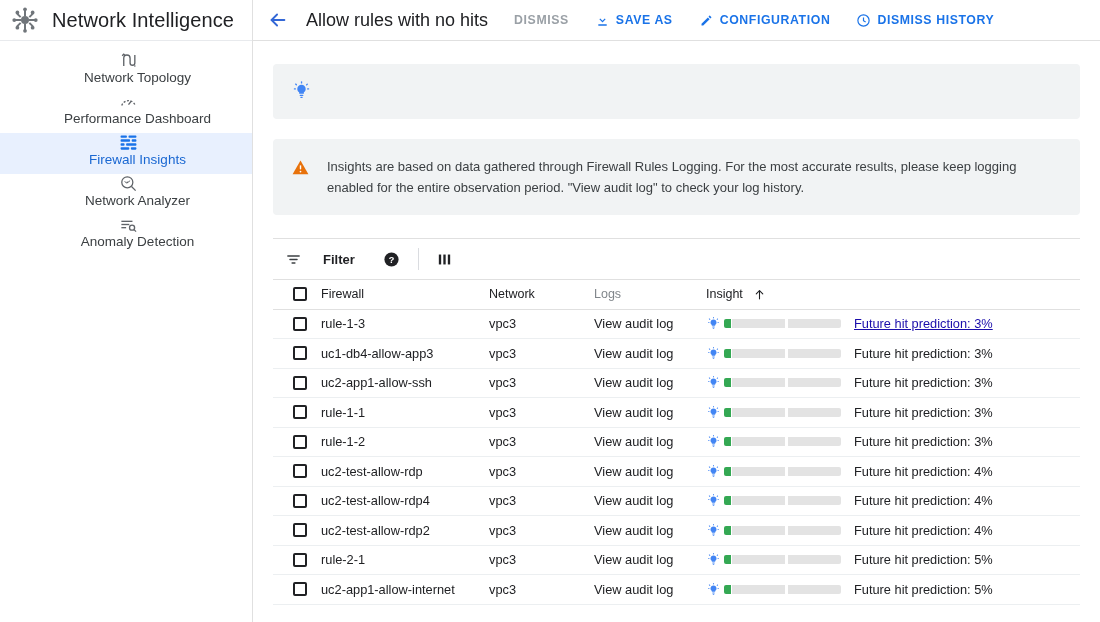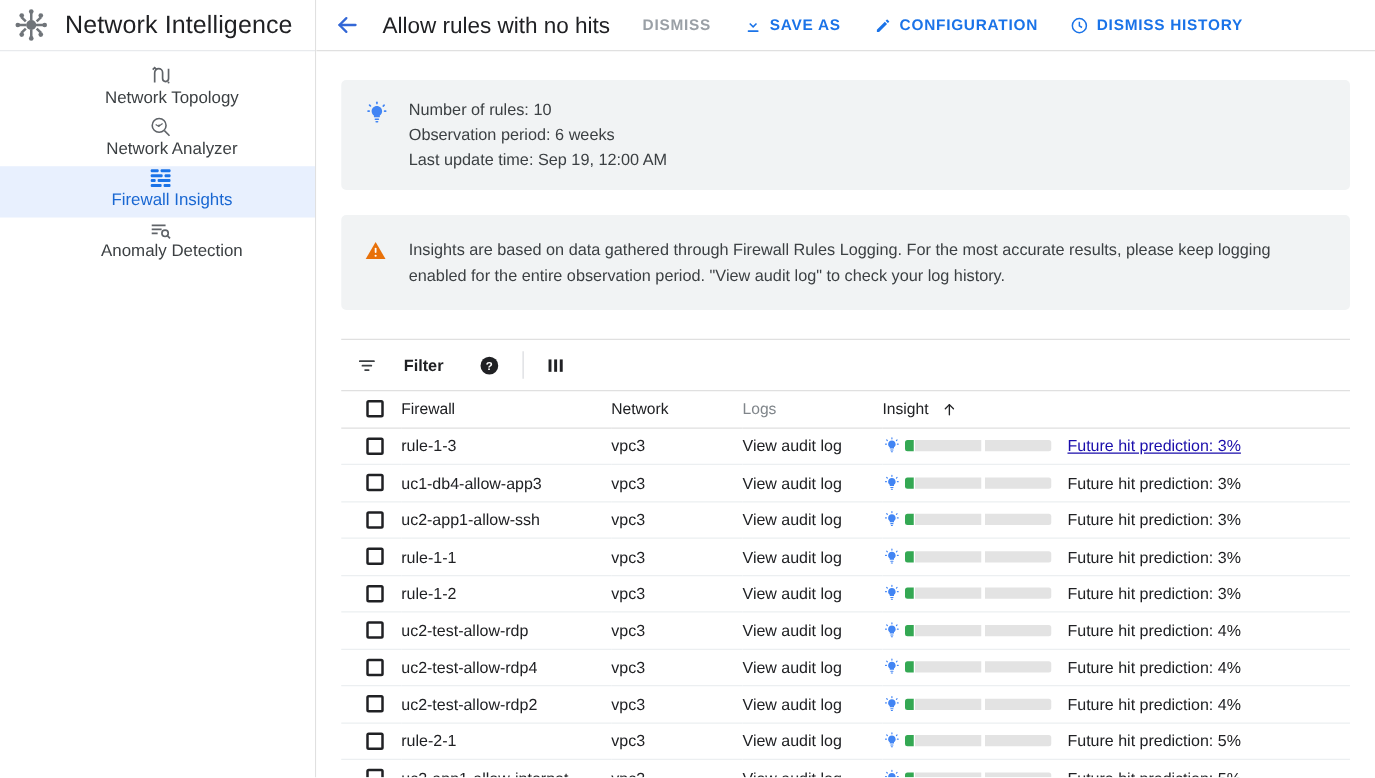--- a/index.html
+++ b/index.html
@@ -171,31 +171,28 @@
           <svg width="19" height="19" viewBox="0 0 24 24" fill="none" stroke="#5f6368" stroke-width="1.7">
             <path d="M6 19V9a4 4 0 0 1 8 0v6a3 3 0 0 0 6 0V5"></path>
             <path d="M4 6l2-2 2 2"></path>
               <circle cx="20" cy="19" r="1" fill="#5f6368" stroke="none"></circle>
           </svg>
         </span>
         <span class="nav-label">Network Topology</span>
       </div>
 
 
-
       <div class="nav-item">
         <span class="ico">
-          <svg width="19" height="19" viewBox="0 0 24 24" fill="none" stroke="#5f6368" stroke-width="1.6">
-            <circle cx="10.5" cy="10.5" r="7"></circle>
-              <path d="M15.8 15.8L21 21"></path>
-            <path d="M7 9.5l3 2 4-3" stroke-width="1.2"></path>
-            <circle cx="10.5" cy="10.5" r="1" fill="#5f6368" stroke="none"></circle>
-          </svg>
-        </span>
-        <span class="nav-label">Network Analyzer</span>
+          <svg width="19" height="19" viewBox="0 0 24 24" fill="none" stroke="#5f6368" stroke-width="1.7">
+            <path d="M3.5 17a9 9 0 0 1 17 0" stroke-dasharray="2.5 2"></path>
+            <path d="M12 16l3.5-4.5"></path>
+          </svg>
+        </span>
+        <span class="nav-label">Performance Dashboard</span>
       </div>
 
       <div class="nav-item active">
         <span class="ico">
           <svg width="19" height="19" viewBox="0 0 24 24">
             <g fill="#1a73e8">
               <rect x="2" y="3" width="8" height="3" rx="1"></rect>
                 <rect x="12" y="3" width="10" height="3" rx="1"></rect>
               <rect x="2" y="8" width="12" height="3" rx="1"></rect>
                 <rect x="16" y="8" width="6" height="3" rx="1"></rect>
@@ -204,20 +201,32 @@
               <rect x="2" y="18" width="11" height="3" rx="1"></rect>
                 <rect x="15" y="18" width="7" height="3" rx="1"></rect>
             </g>
           </svg>
         </span>
         <span class="nav-label">Firewall Insights</span>
       </div>
 
       <div class="nav-item">
         <span class="ico">
+          <svg width="19" height="19" viewBox="0 0 24 24" fill="none" stroke="#5f6368" stroke-width="1.6">
+            <circle cx="10.5" cy="10.5" r="7"></circle>
+              <path d="M15.8 15.8L21 21"></path>
+            <path d="M7 9.5l3 2 4-3" stroke-width="1.2"></path>
+            <circle cx="10.5" cy="10.5" r="1" fill="#5f6368" stroke="none"></circle>
+          </svg>
+        </span>
+        <span class="nav-label">Network Analyzer</span>
+      </div>
+
+      <div class="nav-item">
+        <span class="ico">
           <svg width="19" height="19" viewBox="0 0 24 24" fill="none" stroke="#5f6368" stroke-width="1.7">
             <path d="M3 8h14"></path>
               <path d="M3 12h10"></path>
               <path d="M3 16h6"></path>
             <circle cx="16.5" cy="16" r="3.2"></circle>
               <path d="M19 18.5L21.5 21"></path>
           </svg>
         </span>
         <span class="nav-label">Anomaly Detection</span>
       </div>
@@ -279,25 +288,20 @@
               <rect x="9.9" y="16.8" width="4.2" height="1.5" rx=".7"></rect>
               <rect x="10.6" y="19.1" width="2.8" height="1.4" rx=".7"></rect>
               <rect x="11.3" y="1.4" width="1.5" height="2.6" rx=".7"></rect>
               <rect x="3.2" y="9.4" width="2.5" height="1.5" rx=".7"></rect>
               <rect x="18.3" y="9.4" width="2.5" height="1.5" rx=".7"></rect>
               <rect x="5" y="3.8" width="1.5" height="2.6" rx=".7" transform="rotate(-45 5.7 5.1)"></rect>
               <rect x="17.5" y="3.8" width="1.5" height="2.6" rx=".7" transform="rotate(45 18.2 5.1)"></rect>
             </g>
           </svg>
         </span>
-        <div class="ctext">
-          <div>Number of rules: 10</div>
-          <div>Observation period: 6 weeks</div>
-          <div>Last update time: Sep 19, 12:00 AM</div>
-        </div>
       </div>
 
       <div class="card warn">
         <span class="cico">
           <svg width="19" height="19" viewBox="0 0 24 24">
             <path d="M12 3.2L22 20.5H2L12 3.2z" fill="#e8710a"></path>
             <rect x="11.1" y="9" width="1.8" height="5.4" rx=".9" fill="#fff"></rect>
             <circle cx="12" cy="17.2" r="1.1" fill="#fff"></circle>
           </svg>
         </span>

